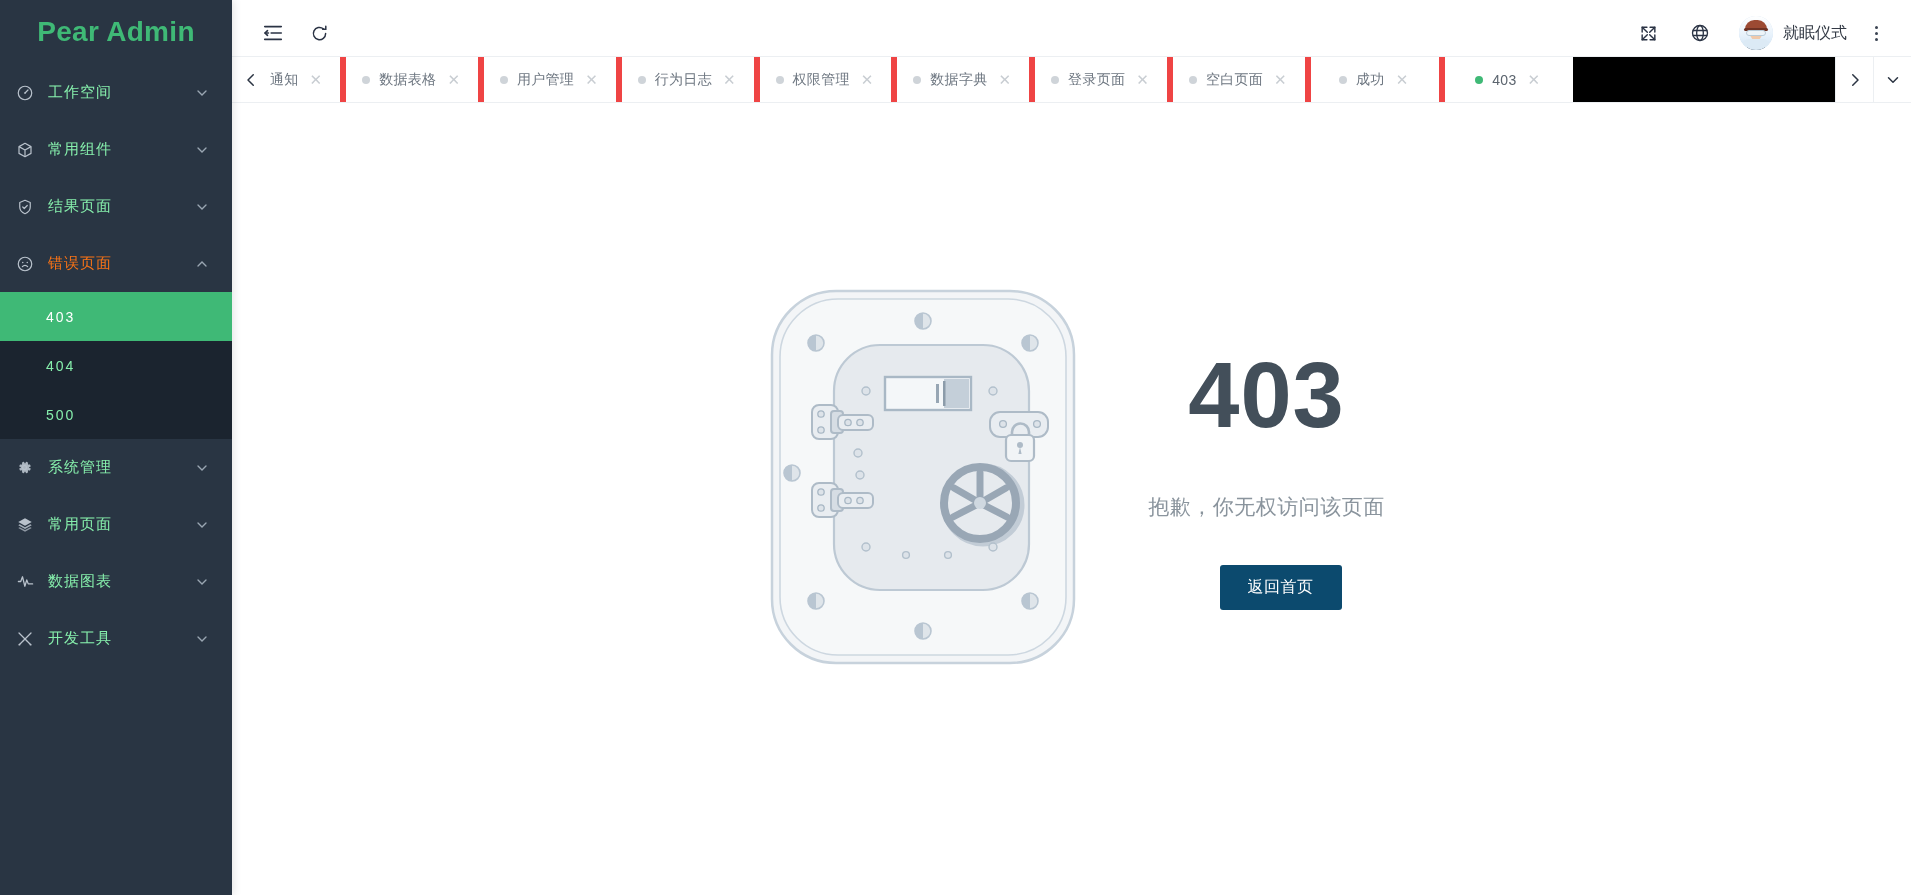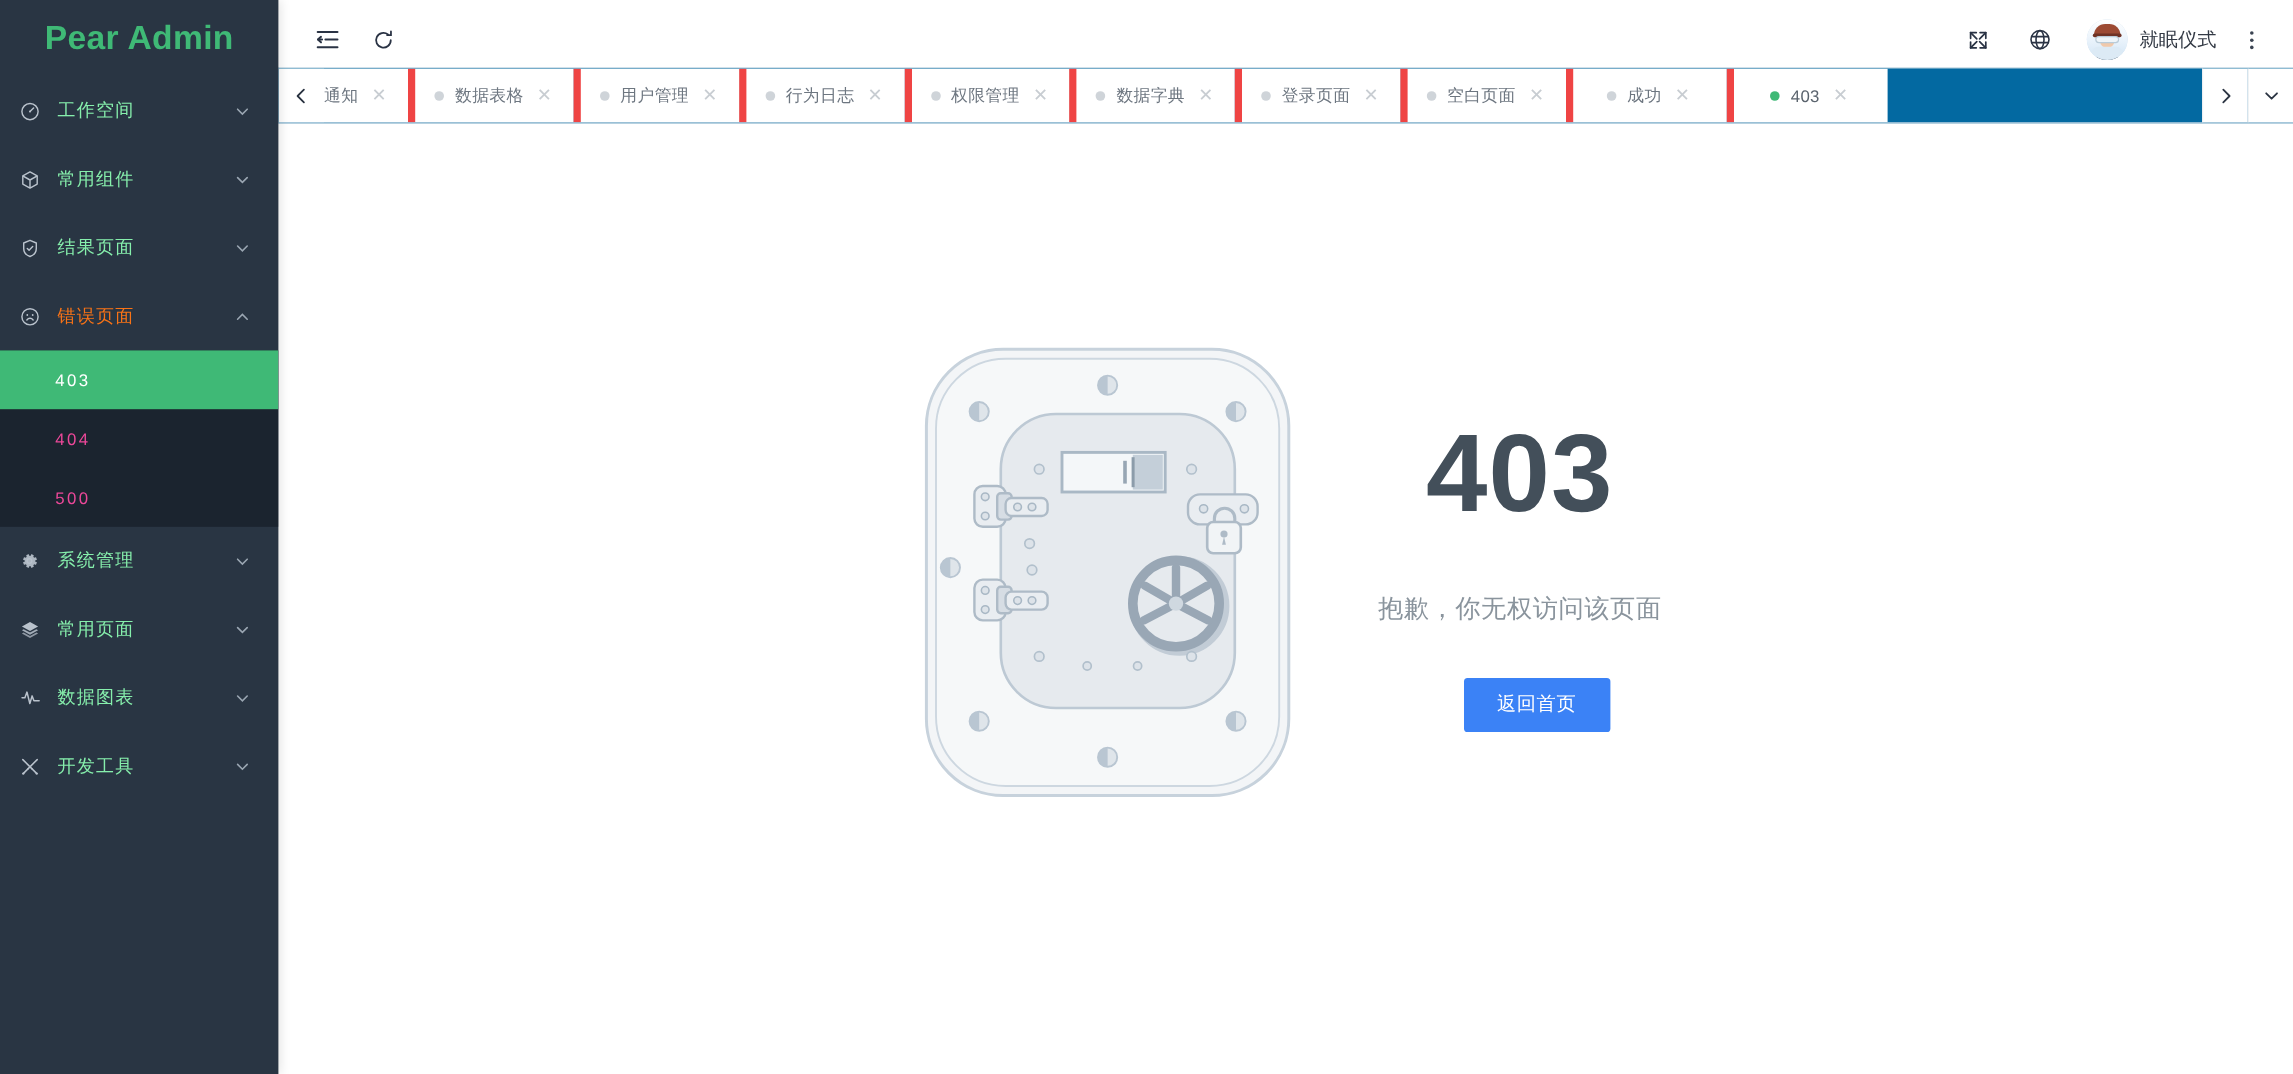--- a/index.html
+++ b/index.html
@@ -50,21 +50,21 @@
   .nav-ico svg { display: block; }
   .nav-label { flex: 1 1 auto; padding-left: 6px; letter-spacing: 1px; }
   .nav-arrow { width: 16px; height: 16px; color: #9aa6b2; flex: 0 0 16px; }
   .nav-arrow svg { display: block; }
 
   .submenu { background: #1b242f; }
   .sub-item {
     height: 49px;
     display: flex; align-items: center;
     padding-left: 46px;
-    color: #ec4899;
+    color: #86efac;
     font-size: 14px;
     letter-spacing: 2px;
     cursor: pointer;
   }
   .sub-item.active { background: #3FB976; color: #ffffff; }
 
   
   .main {
     flex: 1 1 auto;
     height: 895px;
@@ -123,21 +123,21 @@
   .dots {
     width: 34px; height: 40px;
     display: inline-flex; flex-direction: column; align-items: center; justify-content: center;
     gap: 3px; cursor: pointer; border-radius: 3px;
   }
   .dots i { width: 3px; height: 3px; border-radius: 50%; background: #3b4452; display: block; }
 
   
   .tabbar {
     height: 47px; flex: 0 0 47px;
-    background: #0369a1;
+    background: #000000;
     border-top: 1px solid #eceff2;
     border-bottom: 1px solid #eceff2;
     display: flex; align-items: stretch;
     position: relative; z-index: 2;
     overflow: hidden;
   }
   .tab-nav {
     width: 38px; flex: 0 0 38px;
     display: flex; align-items: center; justify-content: center;
     color: #2b3442; cursor: pointer;
@@ -193,21 +193,21 @@
   }
   .err-desc {
     margin-top: 52px;
     font-size: 21px;
     color: #8a949d;
     letter-spacing: 0.5px;
   }
   .err-btn {
     margin-top: 44px;
     display: inline-block;
-    background: #3b82f6;
+    background: #0c4a6e;
     color: #ffffff;
     font-size: 16px;
     padding: 12px 28px;
     border: none;
     border-radius: 3px;
     cursor: pointer;
     letter-spacing: 0.5px;
     font-family: inherit;
     margin-left: 28px;
   }

